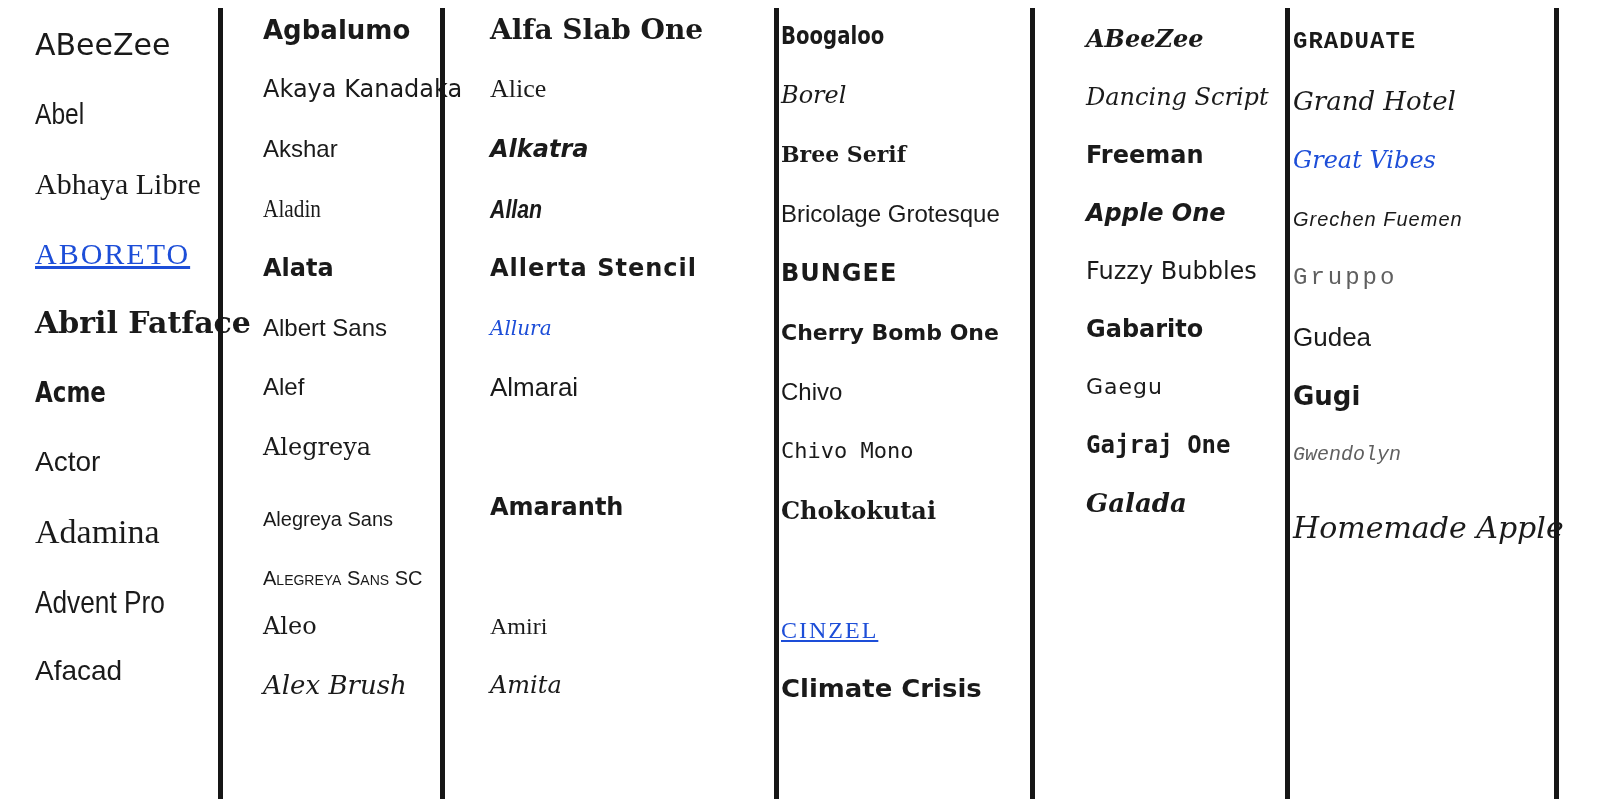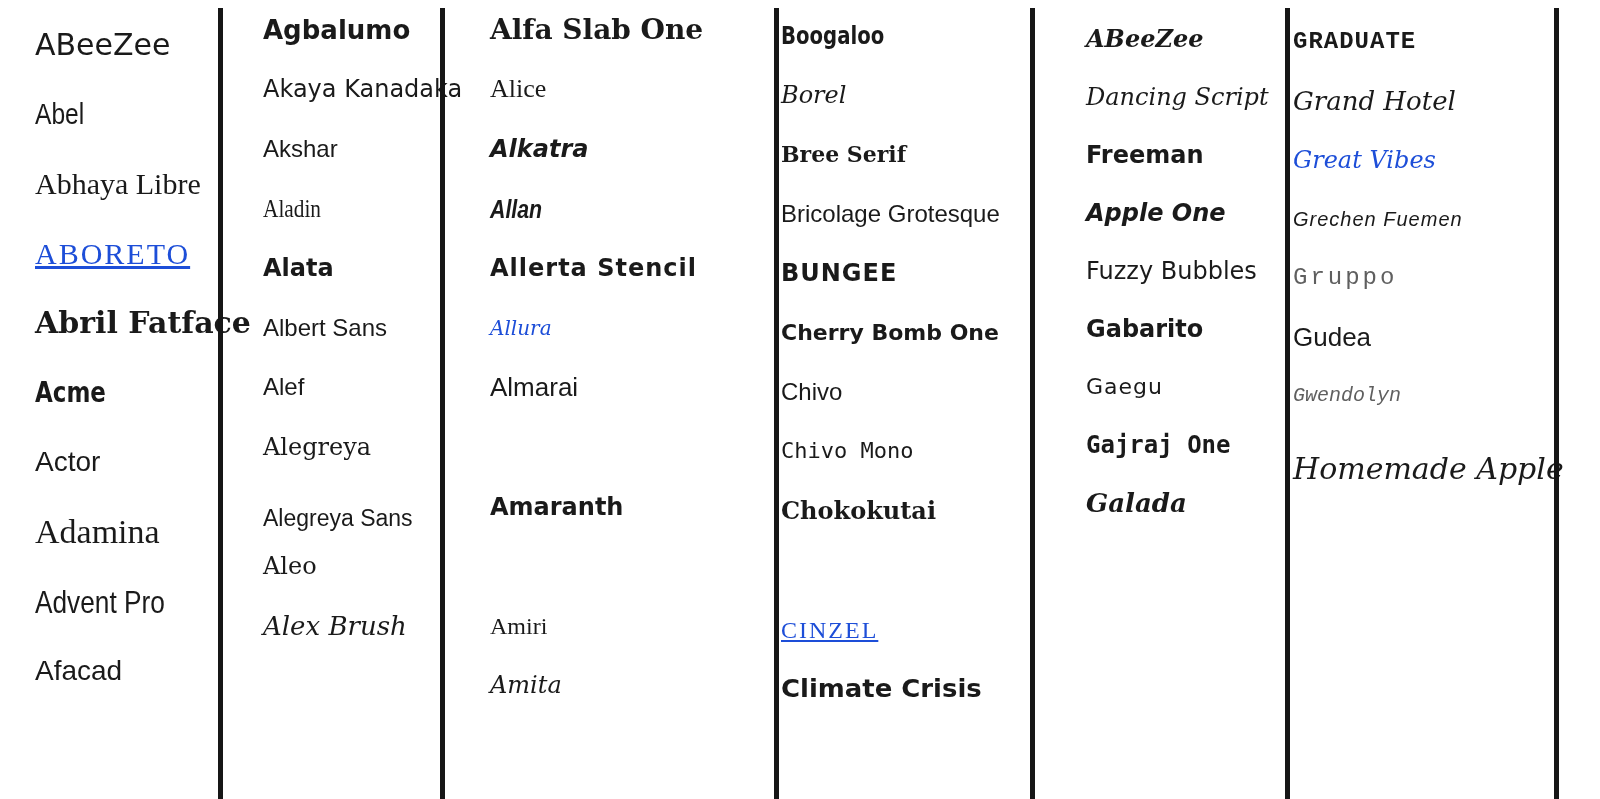--- a/index.html
+++ b/index.html
@@ -25,21 +25,21 @@
   .i{font-style:italic;}
   .b{font-weight:700;}
   .blk{font-weight:900;}
   .sc{font-variant:small-caps;}
   .ls1{letter-spacing:1px;}.ls2{letter-spacing:2px;text-decoration:underline;}.ls3{letter-spacing:3px;}
   .cond{display:inline-block;transform:scaleX(.82);transform-origin:0 50%;}
   .wide{display:inline-block;transform:scaleX(1.08);transform-origin:0 50%;}
   .muted{color:#5f5f5f;font-family:Liberation Mono, monospace;}
   .soft{color:#1d4ed8;}
   .push{margin-top:14px;}
-  .fs20{font-size:20px;}.fs22{font-size:22px;}.fs23{font-size:23px;margin-top:24px;}
+  .fs20{font-size:20px;}.fs22{font-size:22px;}.fs23{font-size:20px;margin-top:24px;}
   .fs24{font-size:24px;}.fs26{font-size:26px;}.fs28{font-size:28px;}
   .fs30{font-size:30px;}.fs32{font-size:32px;}.fs34{font-size:34px;}
   .c0{left:35px;top:10px;width:185px;}
   .d1{left:218px;}
   .c1{left:263px;top:0;width:175px;}
   .d2{left:440px;}
   .c2{left:490px;top:0;width:280px;}
   .d3{left:774px;}
   .c3{left:781px;top:6px;width:248px;}
   .d4{left:1030px;}
@@ -110,20 +110,23 @@
     <div class="row">
         <span class="f sans fs24">Alef</span>
       </div>
     <div class="row">
         <span class="f dserif fs24">Alegreya</span>
       </div>
     <div class="row">
         <span class="f sans fs23">Alegreya Sans</span>
       </div>
     <div class="row">
+        <span class="f sans fs23 sc">Alegreya Sans SC</span>
+      </div>
+    <div class="row">
         <span class="f dserif fs24">Aleo</span>
       </div>
     <div class="row">
         <span class="f script fs26">Alex Brush</span>
       </div>
   </div>
 
   <div class="divider d2"></div>
 
   <div class="col c2">
@@ -245,20 +248,23 @@
         <span class="f script fs24 soft">Great Vibes</span>
       </div>
     <div class="row">
         <span class="f sans i fs20 ls1">Grechen Fuemen</span>
       </div>
     <div class="row">
         <span class="f sans fs24 ls3 muted">Gruppo</span>
       </div>
     <div class="row">
         <span class="f sans fs26">Gudea</span>
+      </div>
+    <div class="row">
+        <span class="f dsans b fs26">Gugi</span>
       </div>
     <div class="row">
         <span class="f script fs20 muted">Gwendolyn</span>
       </div>
     <div class="row push">
         <span class="f script fs30">Homemade Apple</span>
       </div>
   </div>
 
   <div class="divider d6"></div>

